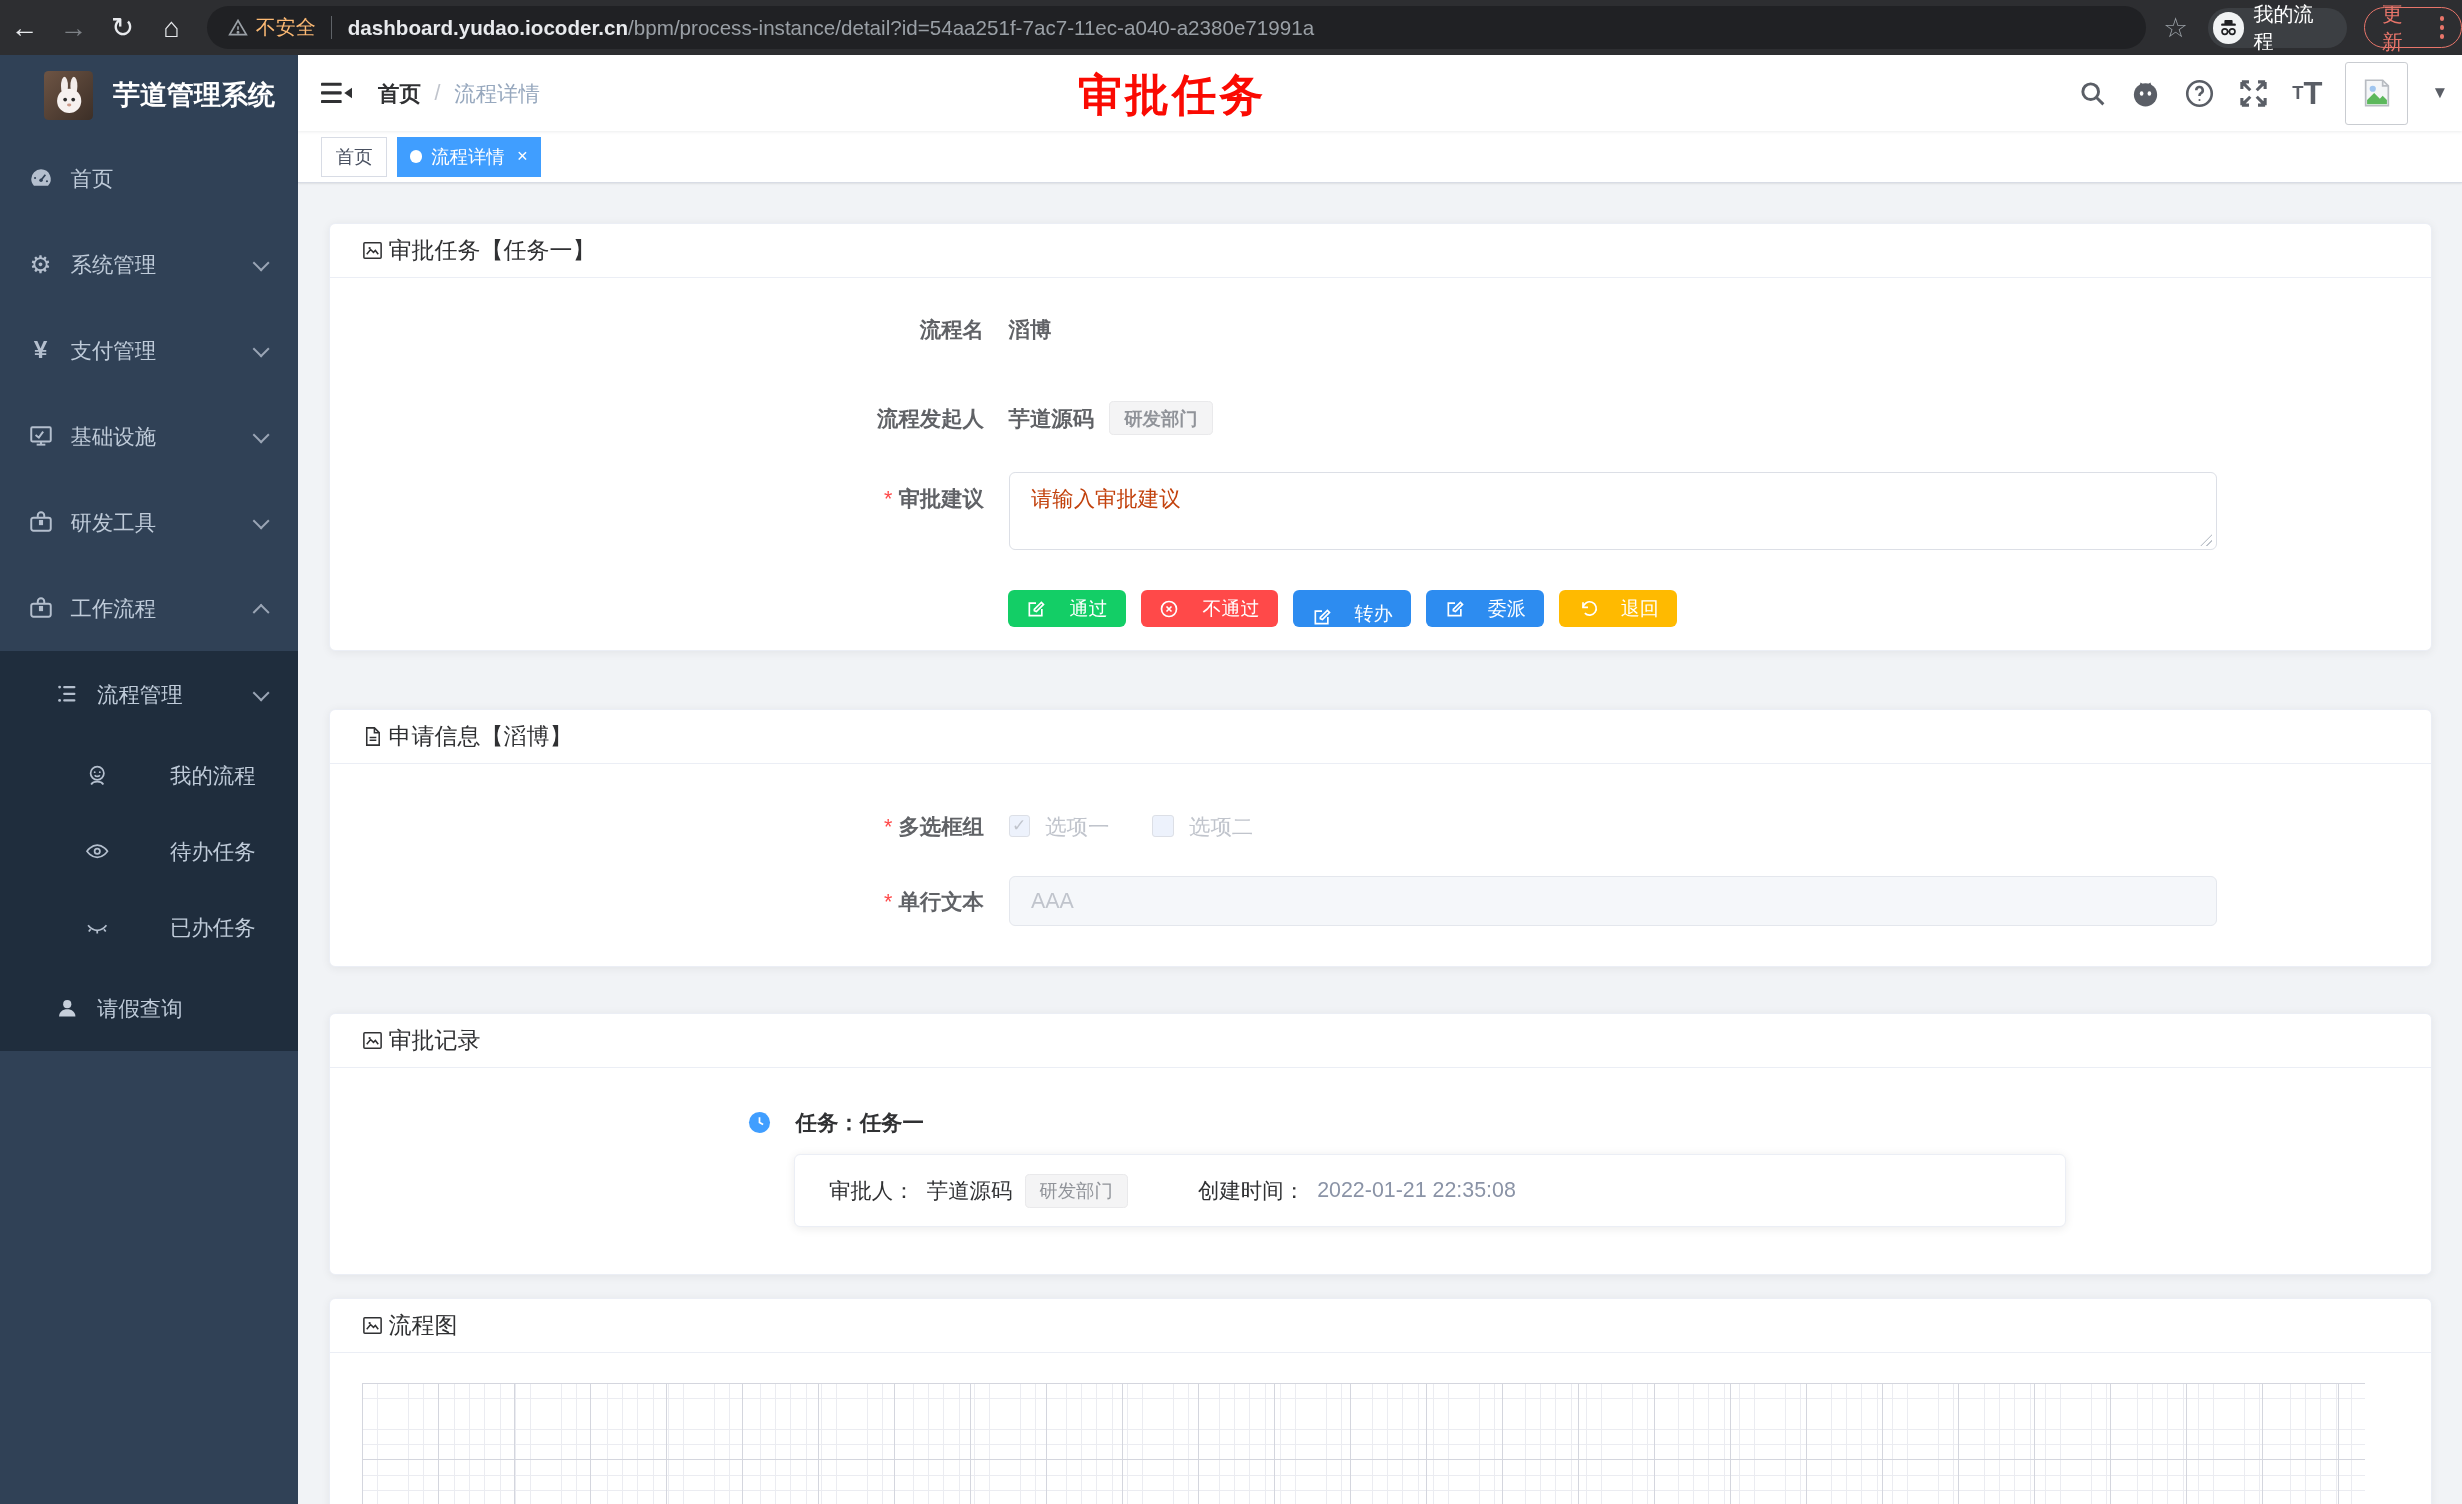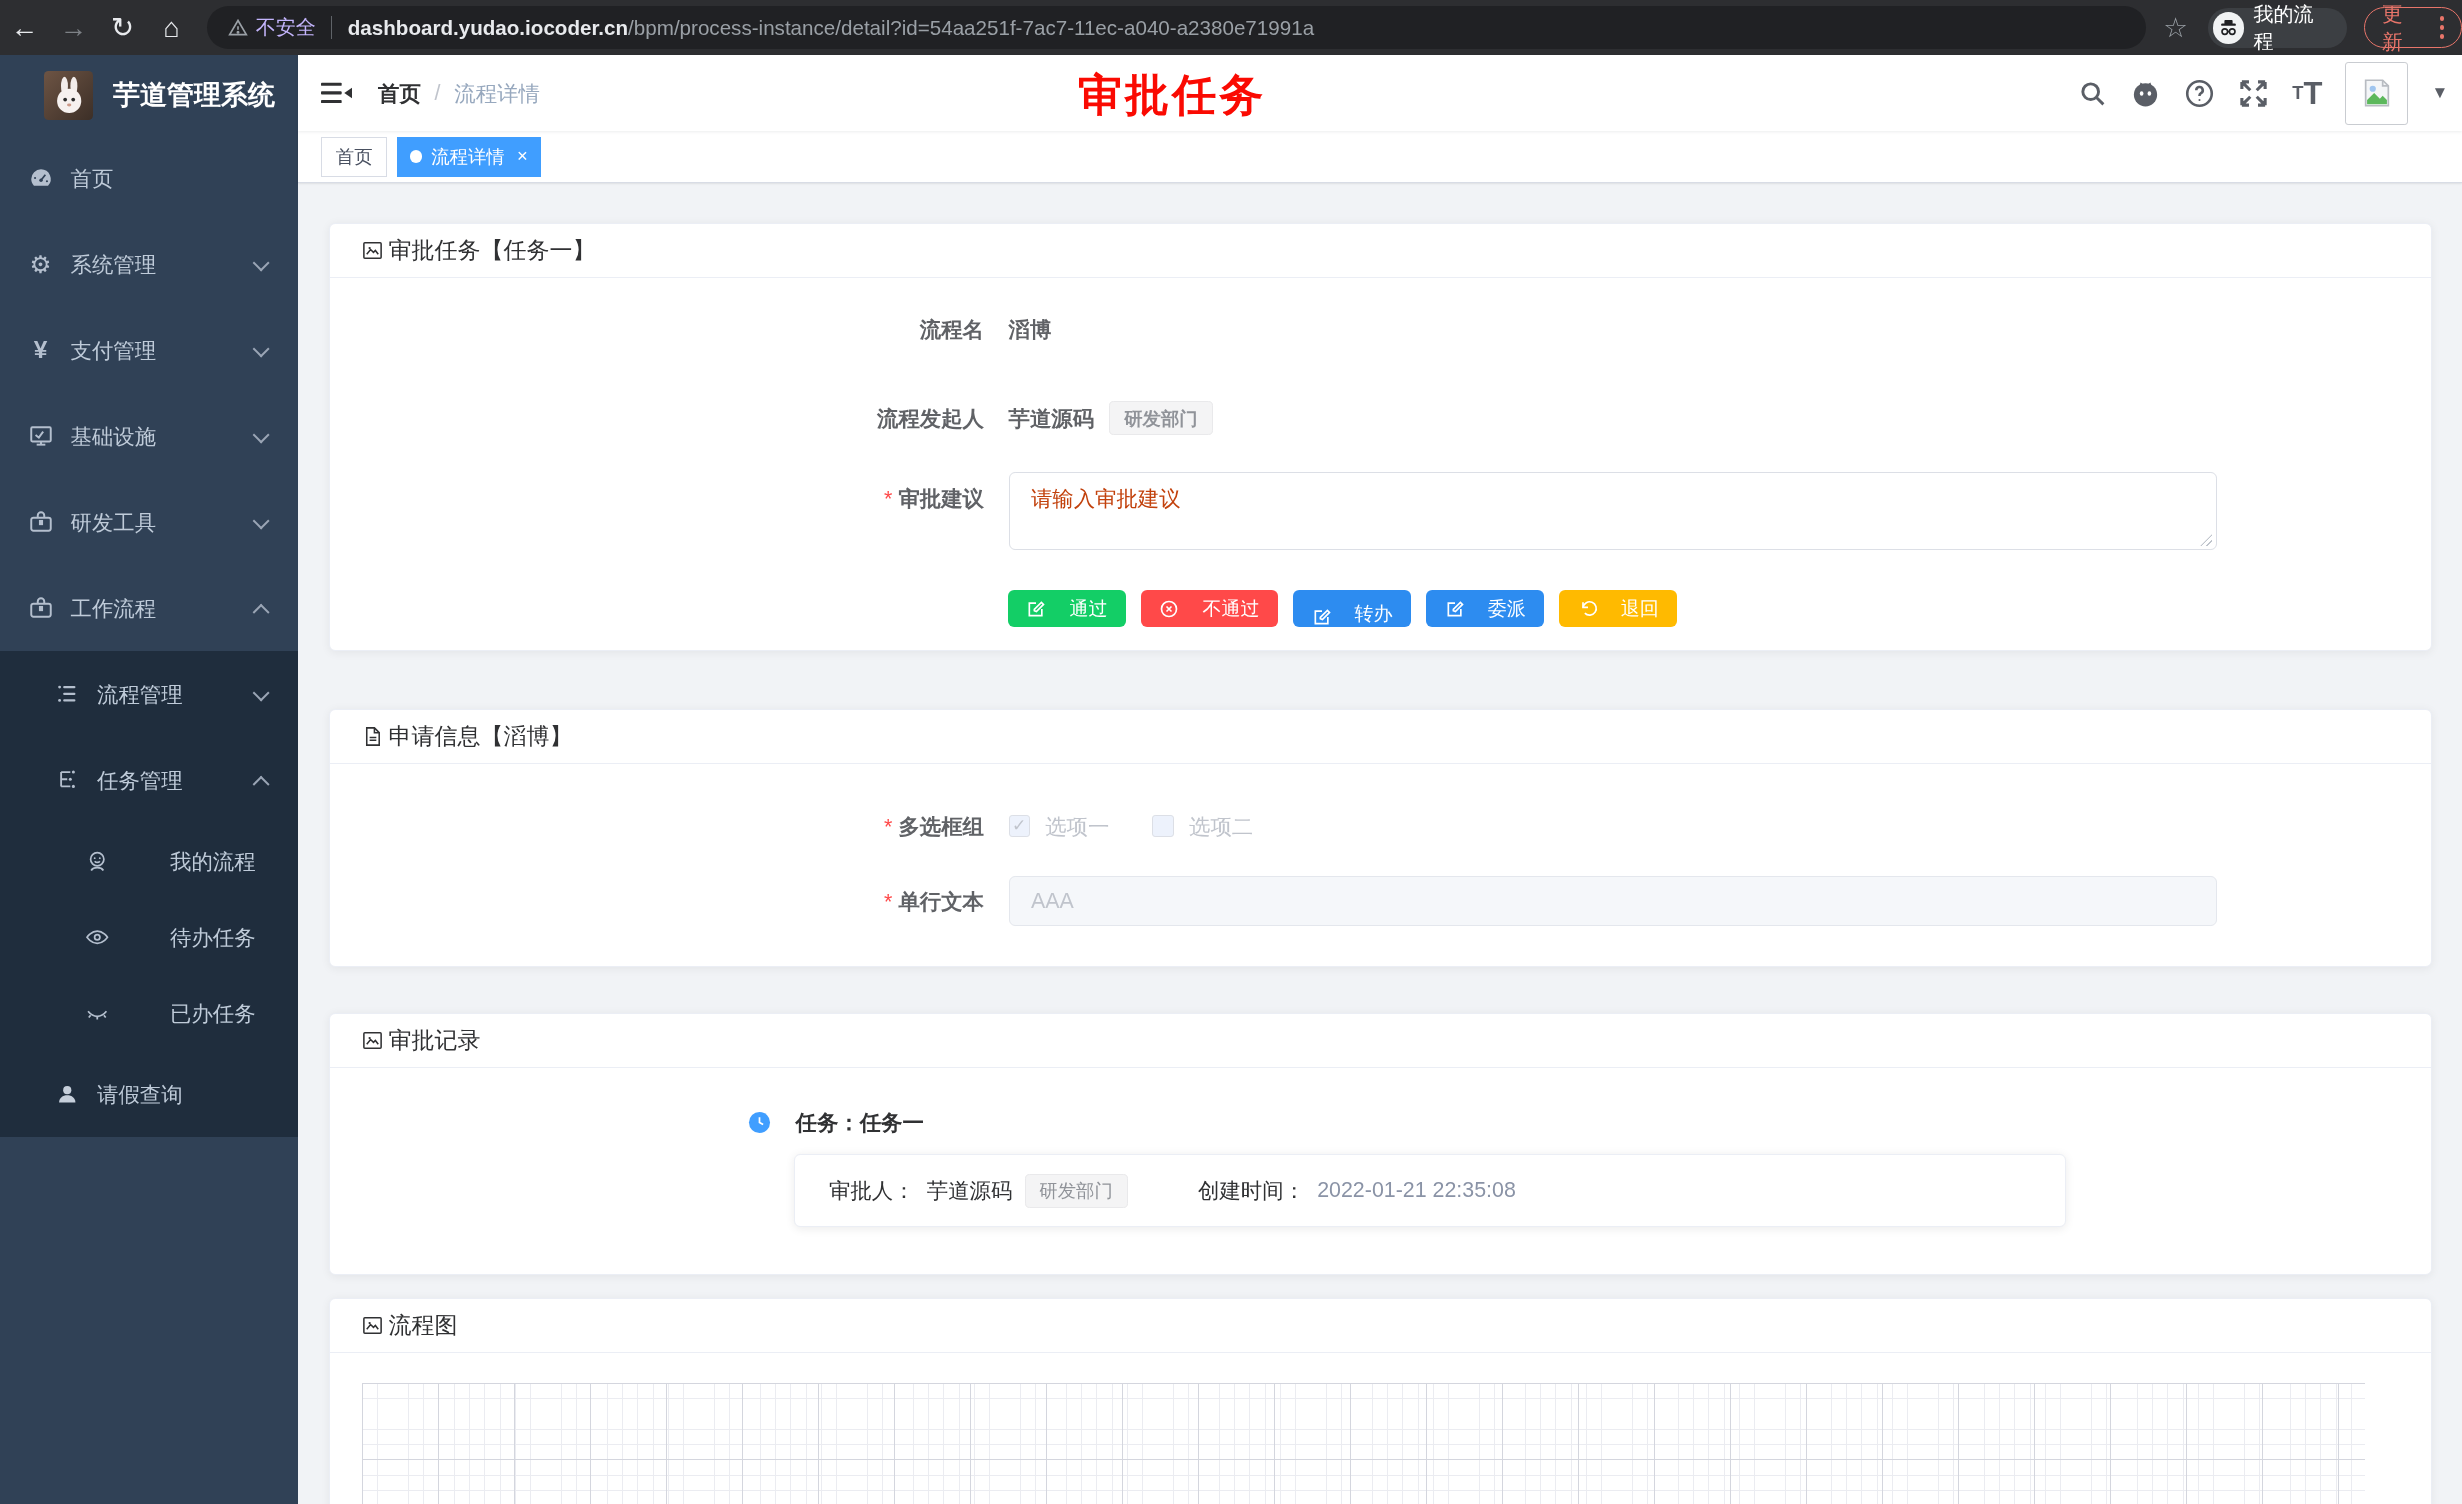--- a/index.html
+++ b/index.html
@@ -5,21 +5,21 @@
   * {margin:0;padding:0;box-sizing:border-box;}
   html,body {width:2462px;height:1505px;overflow:hidden;}
   body {font-family:"Liberation Sans","DejaVu Sans",sans-serif;}
   .page {position:relative;width:2462px;height:1505px;background:#f1f3f6;overflow:hidden;}
 
   
   .chrome {position:absolute;left:0;top:0;width:2462px;height:55px;background:#2d2e31;display:flex;align-items:center;}
   .chrome .nav-ico {width:49px;text-align:center;font-size:27.5px;color:#e8eaed;flex:0 0 auto;cursor:pointer;}
   .chrome .nav-ico.dim {color:#7d8186;}
   .url-pill {margin-left:10.7px;width:1948px;height:43px;border-radius:21.4px;background:#202124;display:flex;align-items:center;padding:0 21.4px;gap:10.7px;overflow:hidden;}
-  .url-sec {color:#c4b5fd;font-size:20px;display:flex;align-items:center;gap:7.6px;}
+  .url-sec {color:#fdba74;font-size:20px;display:flex;align-items:center;gap:7.6px;}
   .url-div {width:1.5px;height:23px;background:#5f6368;margin:0 4.6px;}
   .url-text {font-size:20.6px;white-space:nowrap;}
   .url-text .domain {color:#e8eaed;font-weight:bold;}
   .url-text .path {color:#9aa0a6;}
   .star {margin-left:17px;font-size:27.5px;color:#9aa0a6;}
   .incog {margin-left:20px;height:40px;border-radius:20px;background:#3c3f43;display:flex;align-items:center;padding:0 13.8px 0 4.6px;gap:9.2px;}
   .incog .cir {width:32px;height:32px;border-radius:50%;background:#f1f3f4;display:flex;align-items:center;justify-content:center;}
   .incog .lbl {color:#fff;font-size:20px;}
   .update-pill {margin-left:17px;height:41px;border:1.5px solid #e8756a;border-radius:20.6px;display:flex;align-items:center;padding:0 12.2px 0 17px;gap:12.2px;cursor:pointer;}
   .update-pill .txt {color:#e8756a;font-size:20.6px;}
@@ -231,32 +231,20 @@
               <circle cx="4.5" cy="5" r="1.4"></circle>
               <rect x="8" y="4" width="12" height="2.2" rx="1"></rect>
               <rect x="8" y="10.5" width="12" height="2.2" rx="1"></rect>
               <circle cx="4.5" cy="18" r="1.4"></circle>
               <rect x="8" y="17" width="12" height="2.2" rx="1"></rect>
             </svg>
         </span>
         <span>流程管理</span>
         <span class="chev"></span>
       </div>
-      <div class="menu-item">
-        <span class="mi">
-          <svg width="24.5" height="24.5" viewBox="0 0 24 24" fill="none" stroke="#b4bfce" stroke-width="1.8">
-              <path d="M6 4h9M6 4v14M6 11h6M6 18h9"></path>
-              <circle cx="18" cy="4" r="1.5" fill="#b4bfce" stroke="none"></circle>
-              <circle cx="15" cy="11" r="1.5" fill="#b4bfce" stroke="none"></circle>
-              <circle cx="18" cy="18" r="1.5" fill="#b4bfce" stroke="none"></circle>
-            </svg>
-        </span>
-        <span>任务管理</span>
-        <span class="chev up"></span>
-      </div>
       <div class="menu-item deep">
         <span class="mi">
           <svg width="24.5" height="24.5" viewBox="0 0 24 24" fill="none" stroke="#b4bfce" stroke-width="1.7">
               <circle cx="12" cy="10" r="6.5"></circle>
               <circle cx="9.5" cy="9" r="0.9" fill="#b4bfce" stroke="none"></circle>
               <circle cx="14.5" cy="9" r="0.9" fill="#b4bfce" stroke="none"></circle>
               <path d="M9.5 12a3.2 3.2 0 0 0 5 0"></path>
               <path d="M6 21a6.5 4.5 0 0 1 12 0"></path>
             </svg>
         </span>

